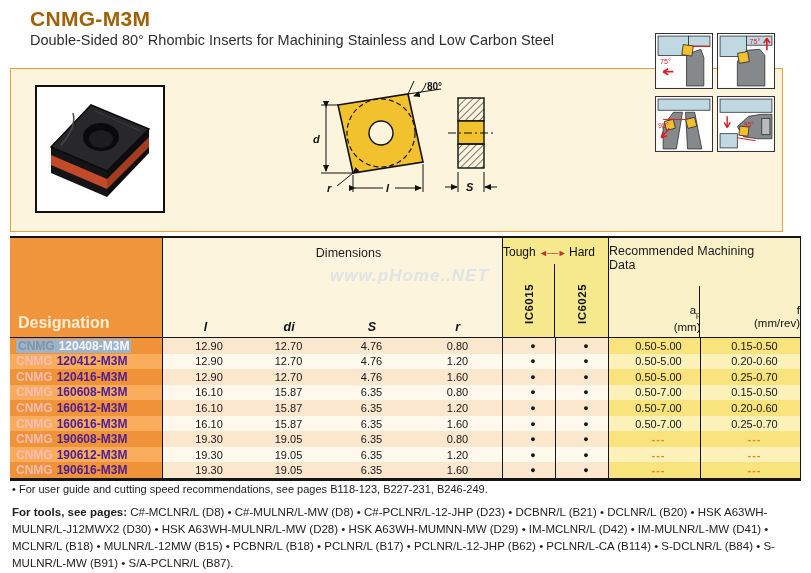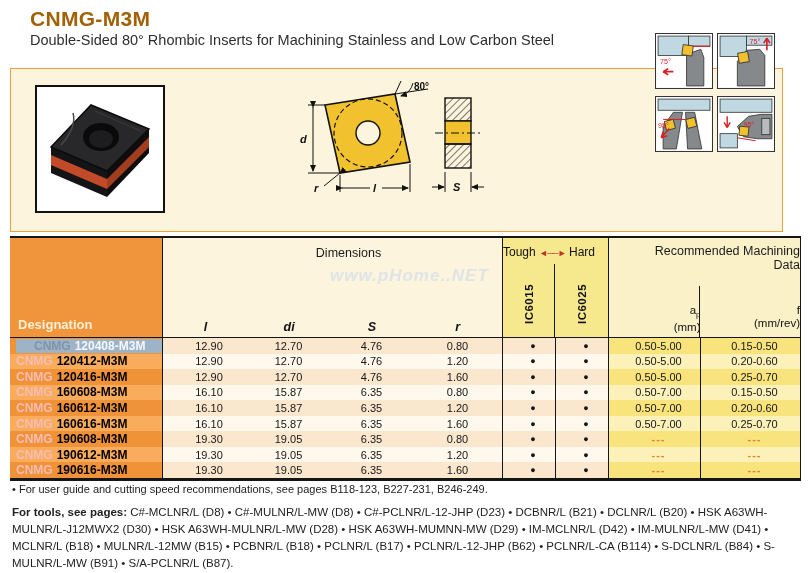--- a/index.html
+++ b/index.html
@@ -10,68 +10,68 @@
   
   #page-title { left:30px; top:7px; font-size:21px; font-weight:bold; color:#a16207; letter-spacing:.3px; }
   #page-subtitle { left:30px; top:32px; font-size:14.5px; color:#2e2e2e; }
 
   
   .tile { position:absolute; width:58px; height:60px; z-index:5; }
 
   
   #panel { left:10px; top:68px; width:773px; height:164px; background:#FCF4DC; border:1px solid #E9A23B; }
   #photo-box { left:35px; top:85px; width:130px; height:128px; background:#ffffff; border:2px solid #111; z-index:2; }
-  #drawing-wrap { left:280px; top:80px; width:224px; height:142px; z-index:2;text-align:center; }
+  #drawing-wrap { left:293px; top:80px; width:224px; height:142px; z-index:2;text-align:center; }
 
   
   #watermark { left:330px; top:266px; font-size:17px; font-weight:bold; font-style:italic;
                color:rgba(198,215,238,.55); z-index:9; letter-spacing:1px; }
 
   
   #table { left:10px; top:236px; width:791px; border-top:2px solid #151515; border-bottom:3px solid #151515;
            border-right:1px solid #151515; }
   #thead { position:relative; height:100px; border-bottom:1px solid #151515; width:790px; }
   .hsec { position:absolute; top:0; height:100%; }
   #h-des   { left:0;    width:152px; background:#F0953C; }
   #h-dims  { left:152px; width:340px; background:#FCF4DC; border-left:1px solid #151515;padding-left:32px; }
   #h-tough { left:492px; width:106px; background:#F6E88D; border-left:1px solid #151515; }
   #h-rec   { left:598px; width:192px; background:#FBF1C9; border-left:1px solid #151515; }
-  #des-label { position:absolute; left:8px; bottom:5px; font-size:13px; font-weight:bold; color:#FCEFD4; }
+  #des-label { position:absolute; left:8px; bottom:5px; font-size:16px; font-weight:bold; color:#FCEFD4; }
   #dims-label { display:block; text-align:center; margin-top:8px; font-size:12.5px; color:#1a1a1a; }
   .dim-sub-row { position:absolute; bottom:3px; left:0; width:100%; display:flex; }
   .dim-sub-row span { font-size:12.5px; font-weight:bold; font-style:italic; color:#111; text-align:center; }
   .dsw-l{width:85px}.dsw-di{width:83px}.dsw-S{width:83px}.dsw-r{width:89px}
   #tough-line { display:block; text-align:left; margin-top:7px; font-size:12px; color:#111; white-space:nowrap; }
   #tough-line .arr { color:#C2342B; font-size:9px; letter-spacing:-1px; }
   .grades { position:absolute; bottom:0; left:0; width:100%; height:66px; display:flex; }
   .grade { width:53px; display:flex; align-items:center; justify-content:center; }
   .grade span { transform:rotate(-90deg); font-size:11.5px; font-weight:bold; color:#111; letter-spacing:.5px; }
   #tough-div { position:absolute; left:544px; top:26px; bottom:0; width:1px; background:#151515; }
   #rec-div   { position:absolute; left:689px; top:48px; bottom:0; width:1px; background:#151515; }
-  #rec-title { display:block; text-align:right; margin-top:6px; font-size:12.5px; color:#1a1a1a; line-height:14px; }
+  #rec-title { display:block; text-align:left; margin-top:6px; font-size:12.5px; color:#1a1a1a; line-height:14px; }
   .rec-sub { position:absolute; bottom:3px; left:0; width:100%; display:flex; }
   .rec-sub div { text-align:right; font-size:11.5px; color:#111; line-height:13px; }
   .rsw-ap{width:92px}.rsw-f{width:100px}
   sub { font-size:8px; }
 
   
   #tbody { width:790px; }
   .trow { display:grid; grid-template-columns:152px 85px 83px 83px 89px 53px 53px 92px 100px; height:15.55px; }
   .cell { display:flex; align-items:center; justify-content:center; font-size:11px; color:#161616; overflow:hidden; }
   .descell { justify-content:flex-start; padding-left:6px; font-weight:bold; font-size:12px; white-space:nowrap; }
   .bl { border-left:1px solid #151515;padding-left:8px; }
   .odd  .numcell { background:#FBE7CD; }
   .even .numcell { background:#FEF8ED; }
   .odd  .descell { background:#EF9238; }
   .even .descell { background:#F8AC5C; }
   .odd  .yelcell { background:#F8E37C; }
   .even .yelcell { background:#FCF2B9; }
   .prefix { color:#F6BDB6; margin-right:4px; }
-  .code { color:#000000; }
-  .hl { background:#9DB3C8; padding:0 18px; }
+  .code { color:#4c1d95; }
+  .hl { background:#9DB3C8; padding:0 2px; }
   .hl .prefix { color:#7F94A6; }
   .hl .code { color:#F4F8FB; }
   .dotcell { font-size:9px; }
   .dash { color:#D98A2F; font-weight:bold; letter-spacing:1px; }
 
   
   #footnote-bullet { left:12px; top:483px; font-size:11px; color:#222; }
   #footnote-tools { left:12px; top:504px; width:788px; font-size:11.5px; color:#222; line-height:17px; }
   #footnote-tools b { font-weight:bold; }
 </style>

